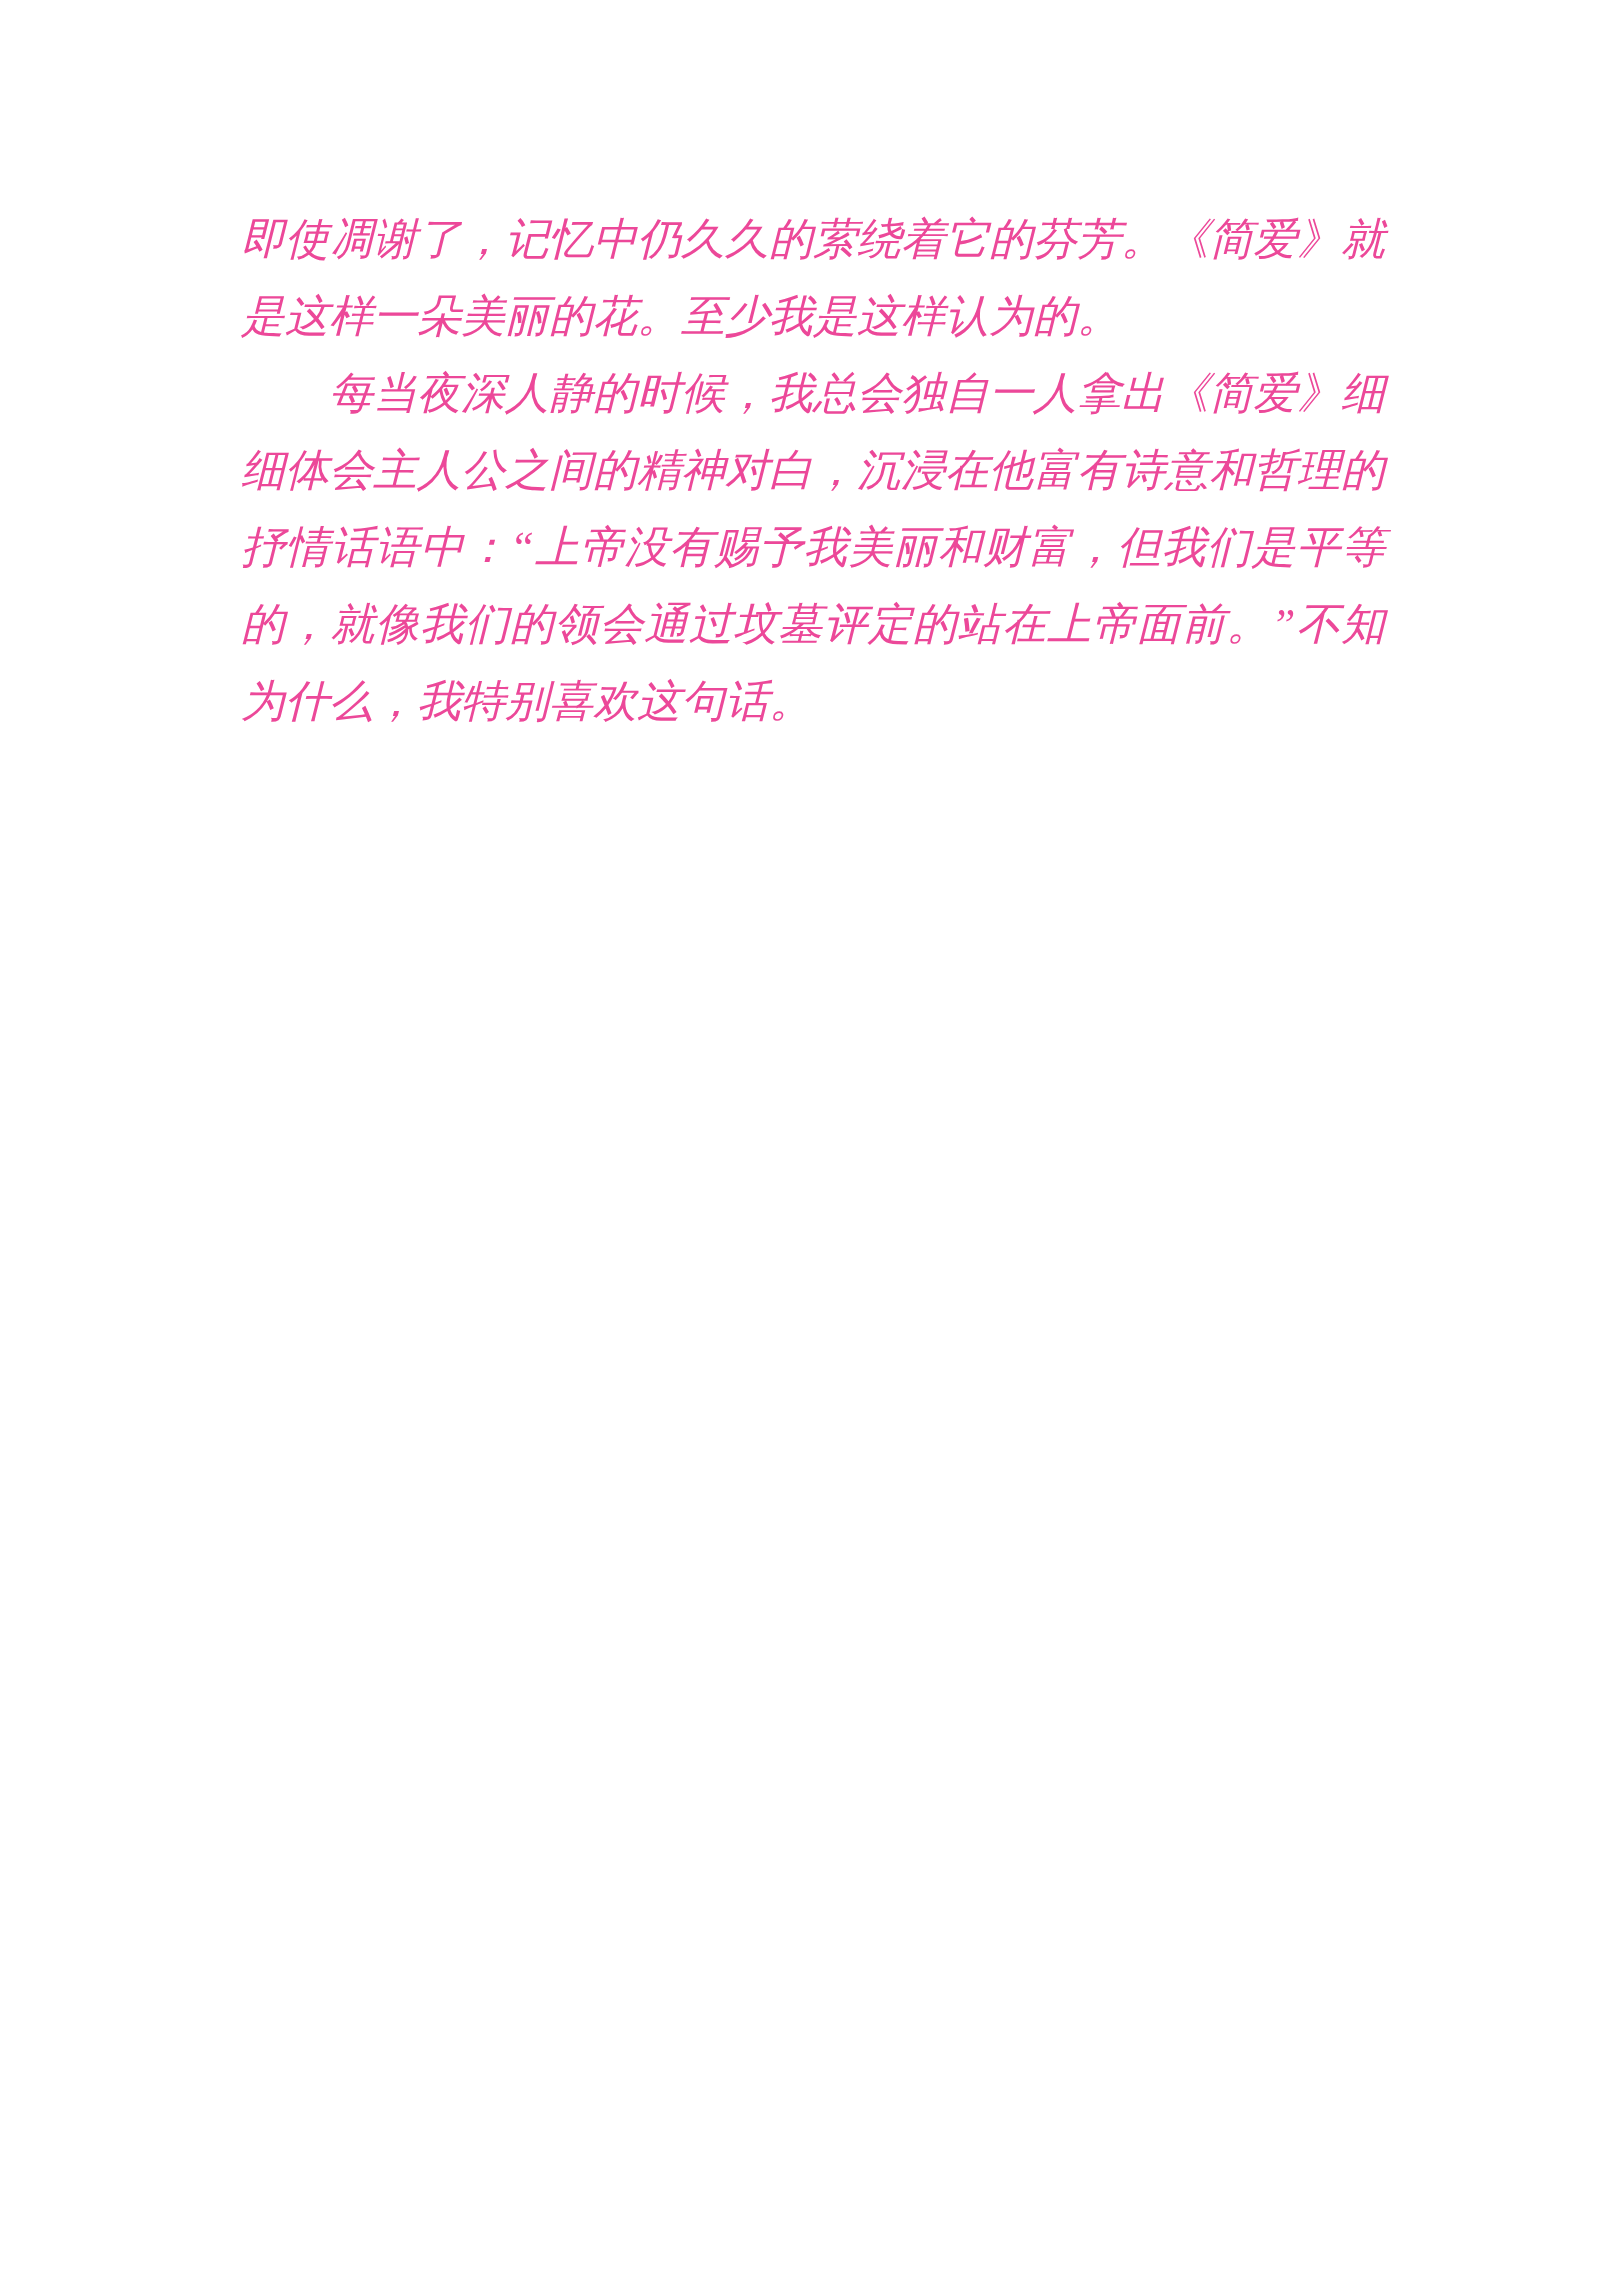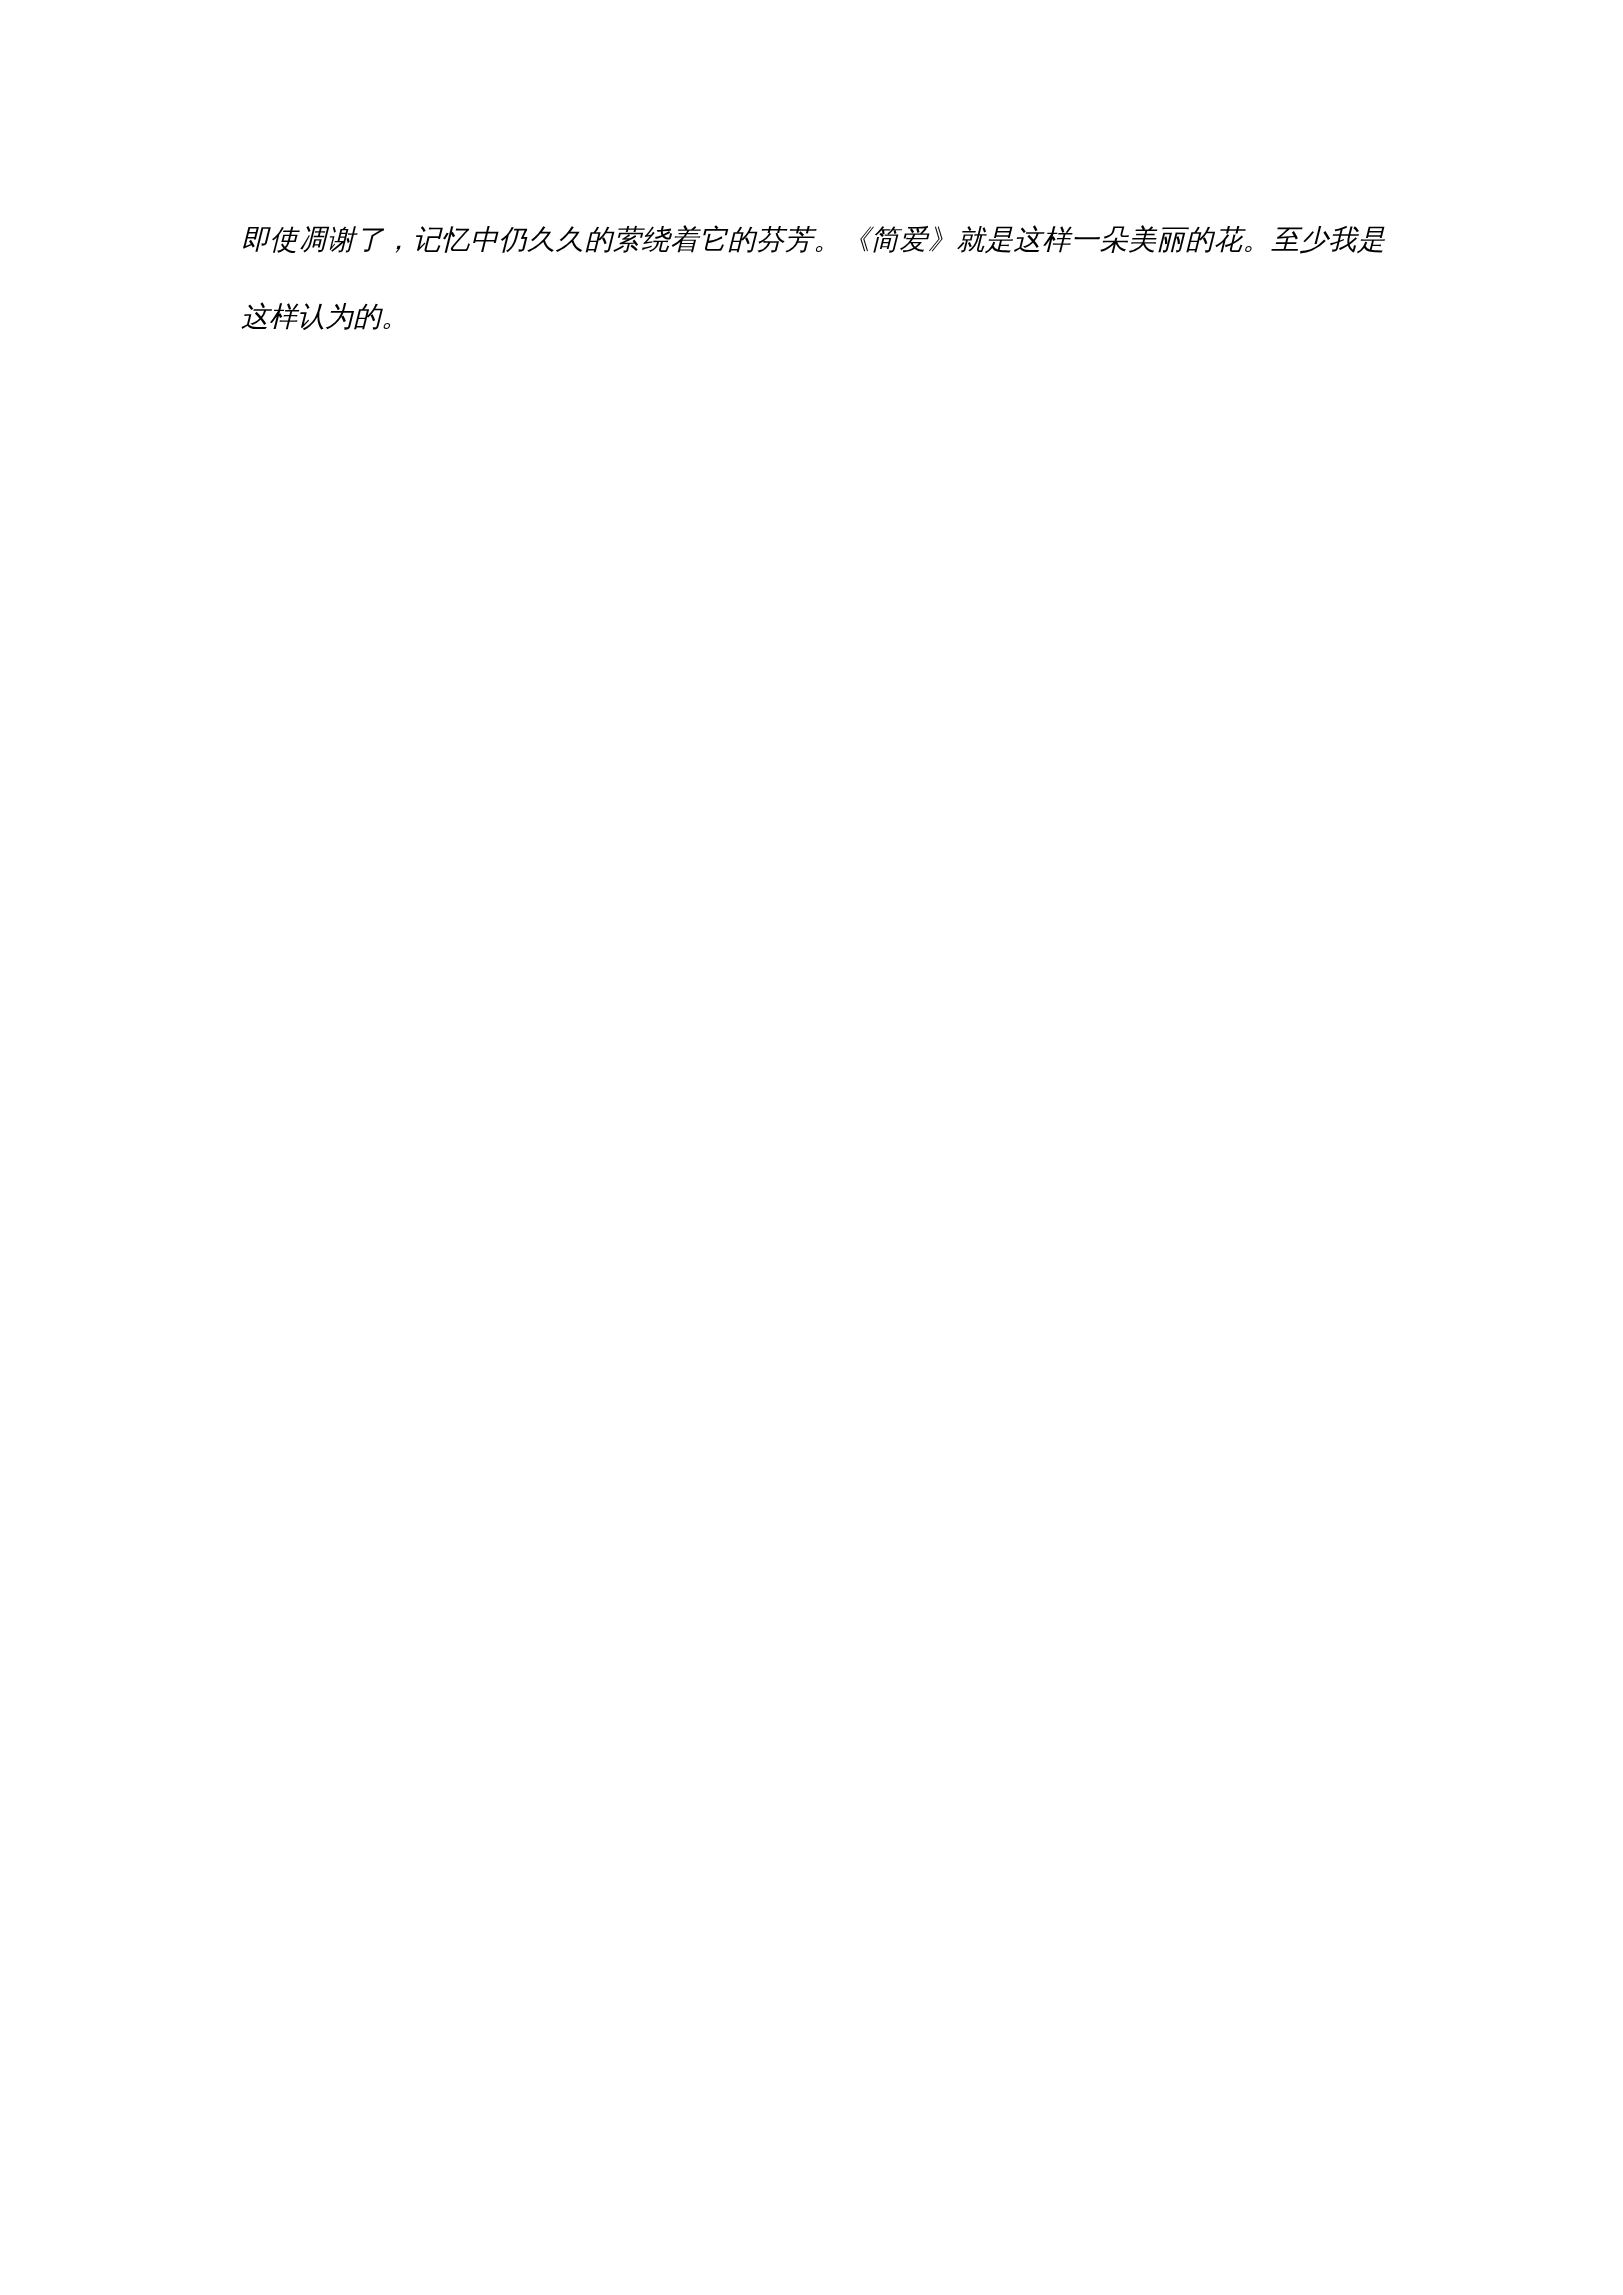--- a/index.html
+++ b/index.html
@@ -15,31 +15,32 @@
     box-sizing: border-box;
     padding: 201px 238px 0 241px;
     overflow: hidden;
   }
   .para {
     margin: 0;
     padding: 0;
     font-family: "Liberation Serif", "DejaVu Serif", serif;
     font-style: italic;
     font-weight: normal;
-    font-size: 28px;
+    font-size: 44px;
     line-height: 77px;
-    color: #000000;
+    color: #ec4899;
     text-align: justify;
     text-justify: inter-ideograph;
     word-break: normal;
     overflow-wrap: break-word;
   }
   .para.indent {
     text-indent: 2em;
   }
 </style>
 </head>
 <body>
 
 <div class="page">
   <p class="para no-indent">即使凋谢了，记忆中仍久久的萦绕着它的芬芳。《简爱》就是这样一朵美丽的花。至少我是这样认为的。</p>
+  <p class="para indent">每当夜深人静的时候，我总会独自一人拿出《简爱》细细体会主人公之间的精神对白，沉浸在他富有诗意和哲理的抒情话语中：“上帝没有赐予我美丽和财富，但我们是平等的，就像我们的领会通过坟墓评定的站在上帝面前。”不知为什么，我特别喜欢这句话。</p>
 </div>
 
 
 </body></html>

